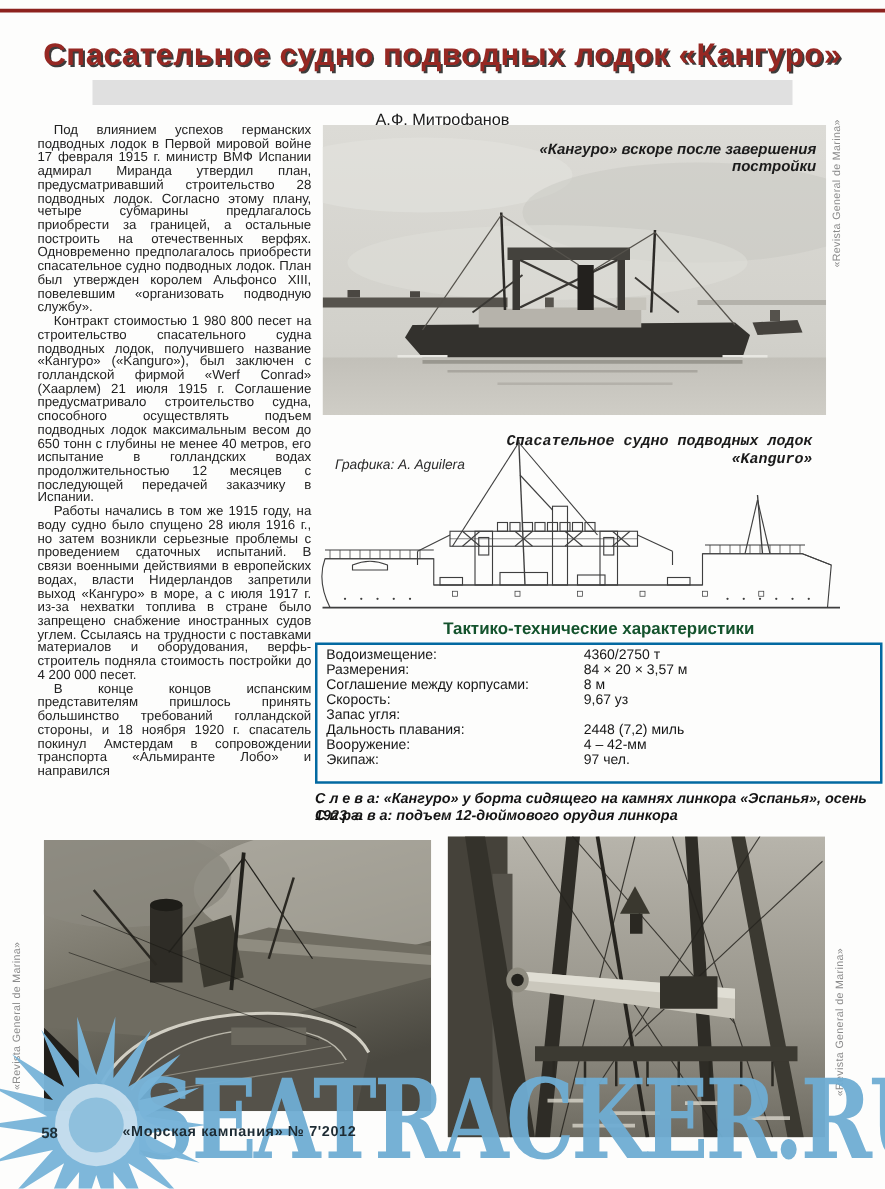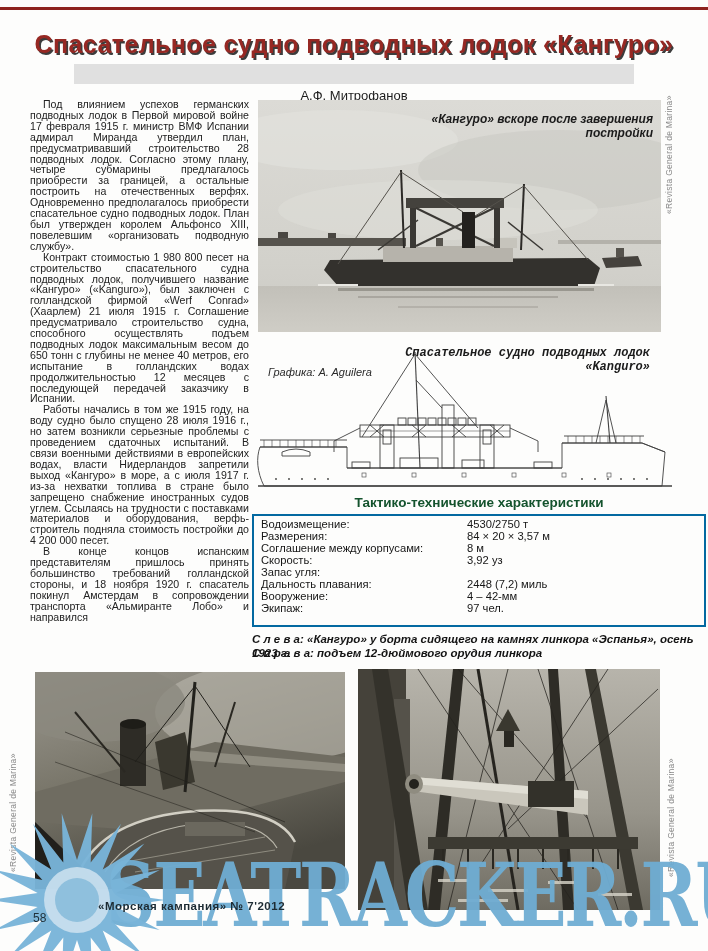--- a/index.html
+++ b/index.html
@@ -54,21 +54,21 @@
   
   .photo-bl{position:absolute;left:35px;top:672px;width:310px;height:217px;overflow:hidden;}
   .photo-br{position:absolute;left:358px;top:669px;width:302px;height:241px;overflow:hidden;}
 
   
   .starburst{position:absolute;left:-18px;top:800px;width:190px;height:200px;z-index:6;}
   .watermark{position:absolute;left:106px;top:851px;z-index:5;
              font-family:"DejaVu Serif",serif;font-weight:bold;font-size:88px;line-height:1;
              color:#6fadd3;opacity:.95;letter-spacing:-3px;transform:scaleX(.78);transform-origin:left top;
              white-space:nowrap;}
-  .page-number{position:absolute;left:33px;top:899px;z-index:7;font-size:12px;font-weight:normal;color:#20313a;margin-top:12px;}
+  .page-number{position:absolute;left:33px;top:899px;z-index:7;font-size:12px;font-weight:bold;color:#20313a;}
   .footer-title{position:absolute;left:98px;top:900px;z-index:7;font-size:11.5px;font-weight:bold;
                 letter-spacing:.5px;color:#1d2b33;}
   svg{display:block;}
 </style>
 </head>
 <body>
 
 <div class="page">
 
   <div class="top-rule"></div>
@@ -258,33 +258,33 @@
     </svg>
   </div>
   <div class="drawing-caption">Спасательное судно подводных лодок «Kanguro»</div>
   <div class="drawing-credit">Графика: A. Aguilera</div>
 
   <div class="specs-title">Тактико-технические характеристики</div>
   <div class="specs-box">
     <div>
         <div class="spec-row">
           <span class="spec-label">Водоизмещение:</span>
-          <span class="spec-value">4530/2750 т</span>
+          <span class="spec-value">4360/2750 т</span>
         </div>
         <div class="spec-row">
           <span class="spec-label">Размерения:</span>
           <span class="spec-value">84 × 20 × 3,57 м</span>
         </div>
         <div class="spec-row">
           <span class="spec-label">Соглашение между корпусами:</span>
           <span class="spec-value">8 м</span>
         </div>
         <div class="spec-row">
           <span class="spec-label">Скорость:</span>
-          <span class="spec-value">3,92 уз</span>
+          <span class="spec-value">9,67 уз</span>
         </div>
         <div class="spec-row">
           <span class="spec-label">Запас угля:</span>
         </div>
         <div class="spec-row">
           <span class="spec-label">Дальность плавания:</span>
           <span class="spec-value">2448 (7,2) миль</span>
         </div>
         <div class="spec-row">
           <span class="spec-label">Вооружение:</span>

